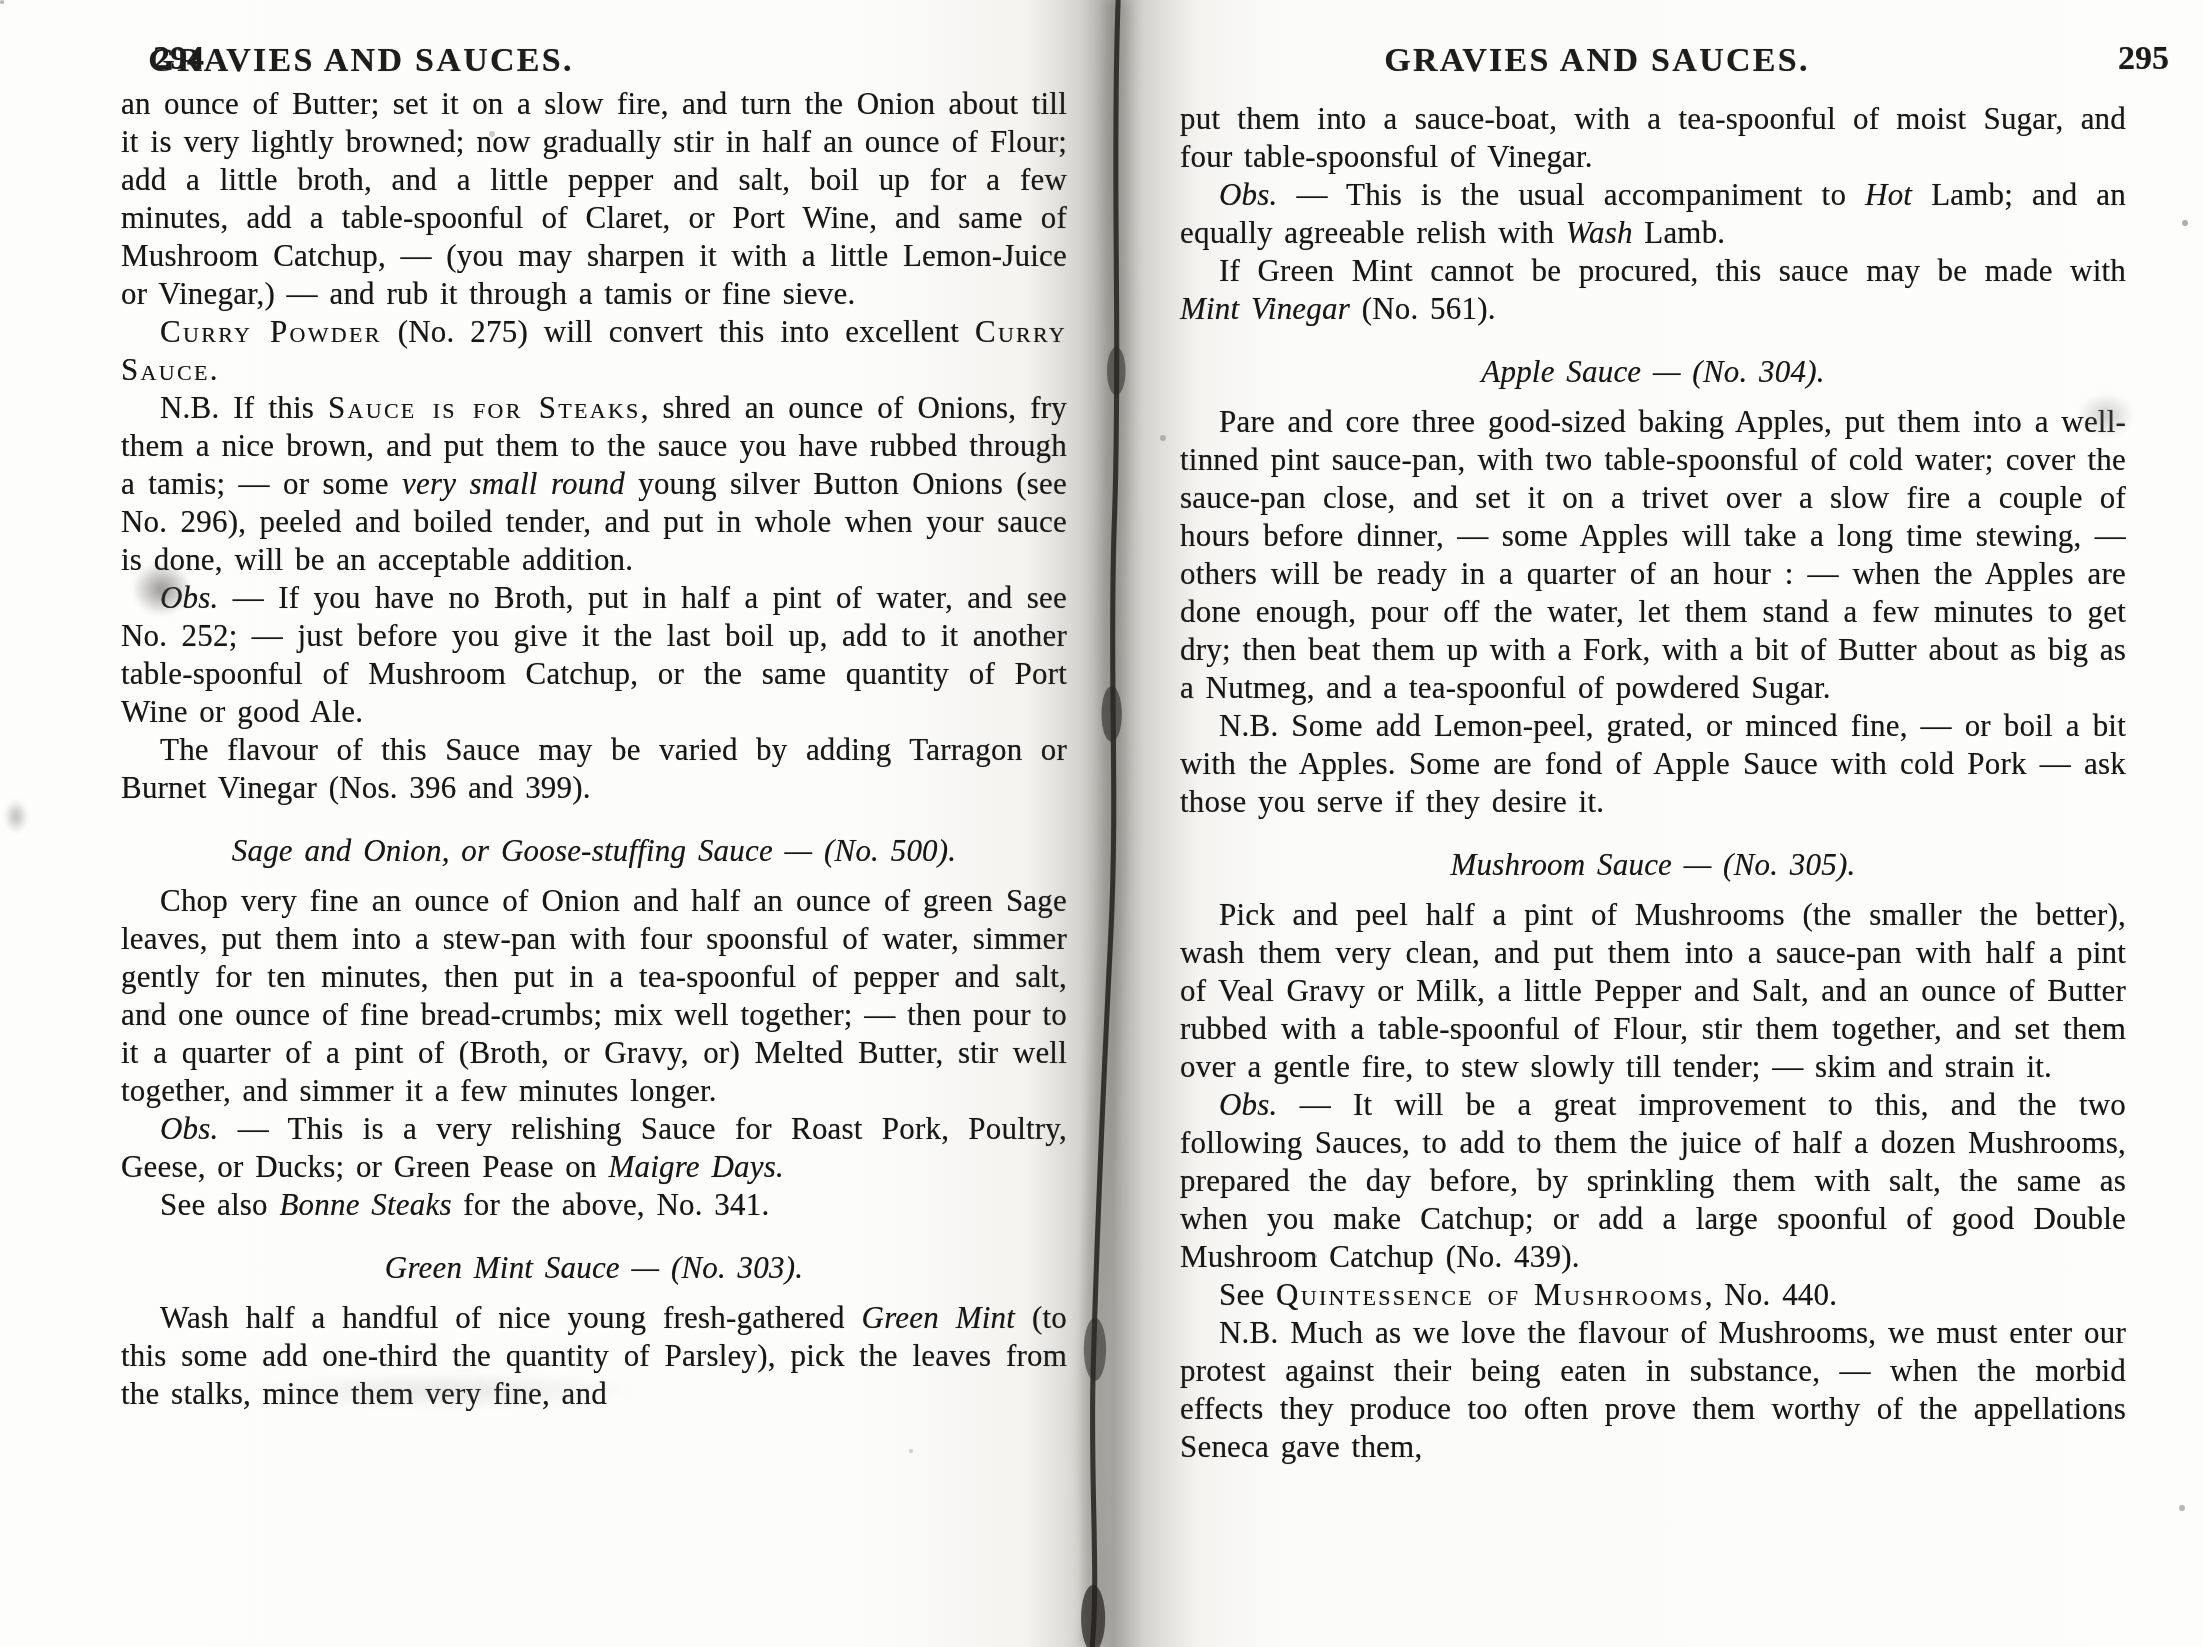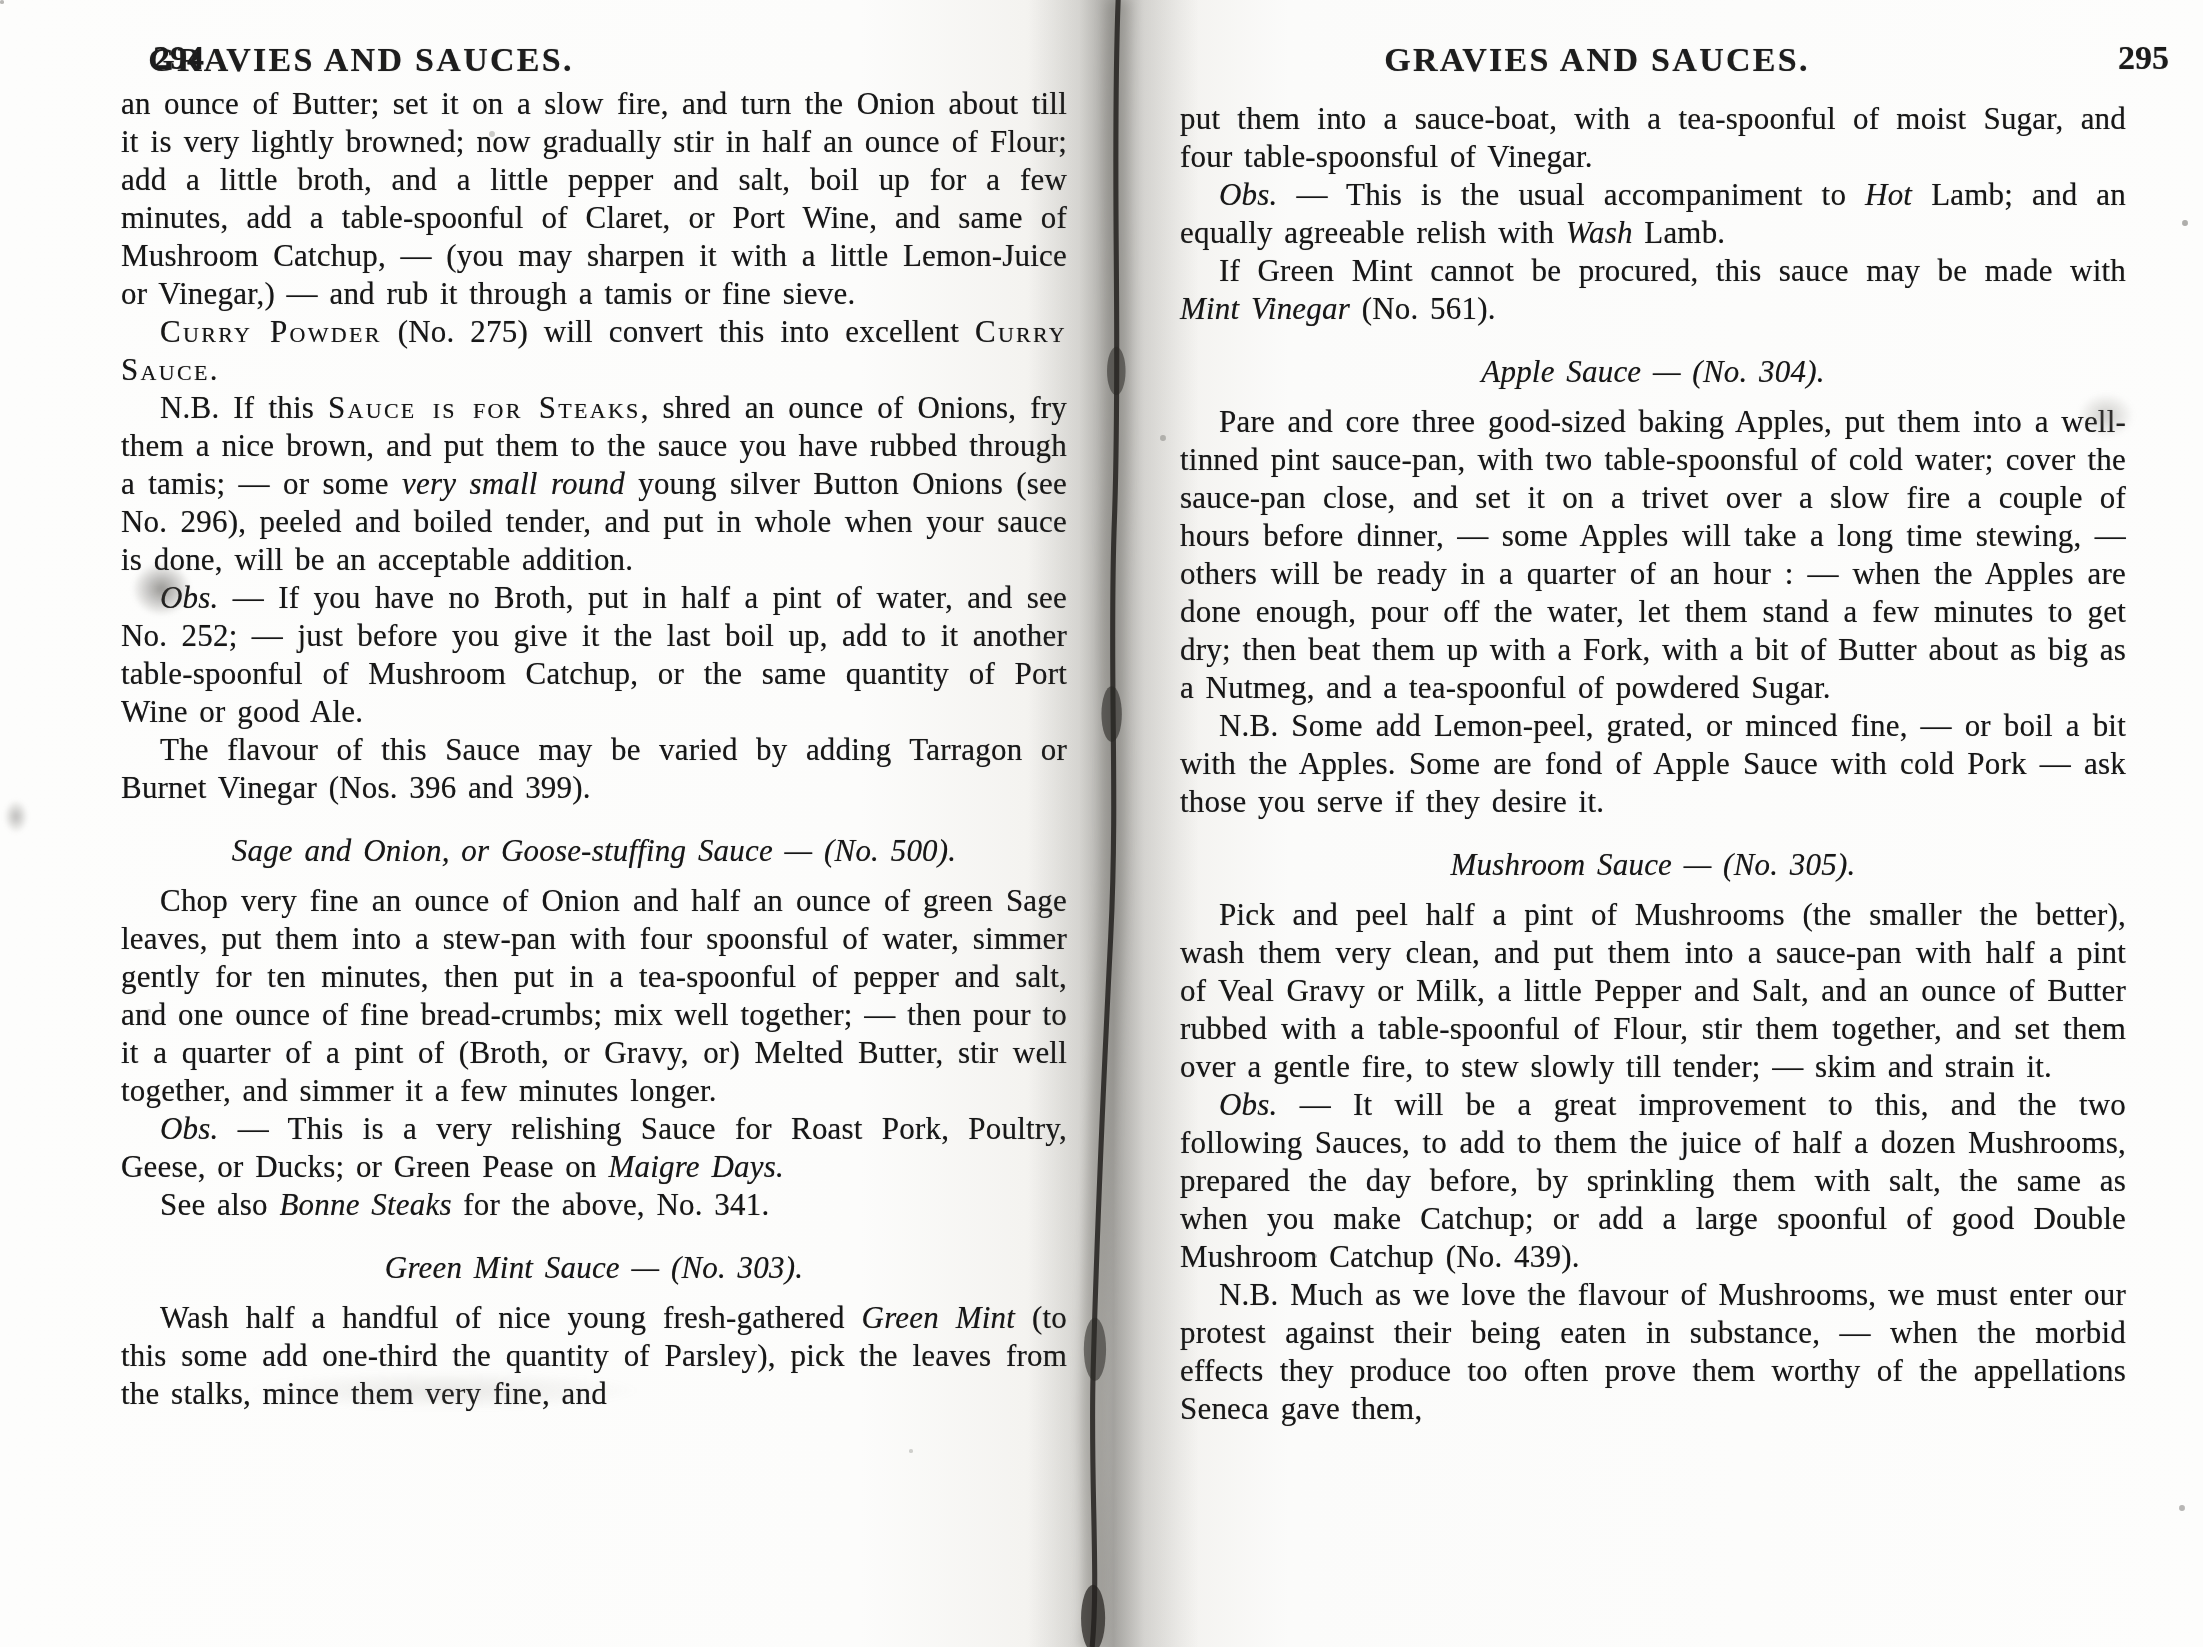--- a/index.html
+++ b/index.html
@@ -108,20 +108,21 @@
     <div class="text-col rgt">
         <p class="para"><span>put them into a sauce-boat, with a tea-spoonful of moist Sugar, and four table-spoonsful of Vinegar.</span></p>
         <p class="para indent"><span class="i">Obs.</span><span> — This is the usual accompaniment to </span><span class="i">Hot</span><span> Lamb; and an equally agreeable relish with </span><span class="i">Wash</span><span> Lamb.</span></p>
         <p class="para indent"><span>If Green Mint cannot be procured, this sauce may be made with </span><span class="i">Mint Vinegar</span><span> (No. 561).</span></p>
         <p class="heading"><span class="i">Apple Sauce — (No. 304).</span></p>
         <p class="para indent"><span>Pare and core three good-sized baking Apples, put them into a well-tinned pint sauce-pan, with two table-spoonsful of cold water; cover the sauce-pan close, and set it on a trivet over a slow fire a couple of hours before dinner, — some Apples will take a long time stewing, — others will be ready in a quarter of an hour : — when the Apples are done enough, pour off the water, let them stand a few minutes to get dry; then beat them up with a Fork, with a bit of Butter about as big as a Nutmeg, and a tea-spoonful of powdered Sugar.</span></p>
         <p class="para indent"><span>N.B. Some add Lemon-peel, grated, or minced fine, — or boil a bit with the Apples.  Some are fond of Apple Sauce with cold Pork — ask those you serve if they desire it.</span></p>
         <p class="heading"><span class="i">Mushroom Sauce — (No. 305).</span></p>
         <p class="para indent"><span>Pick and peel half a pint of Mushrooms (the smaller the better), wash them very clean, and put them into a sauce-pan with half a pint of Veal Gravy or Milk, a little Pepper and Salt, and an ounce of Butter rubbed with a table-spoonful of Flour, stir them together, and set them over a gentle fire, to stew slowly till tender; — skim and strain it.</span></p>
         <p class="para indent"><span class="i">Obs.</span><span> — It will be a great improvement to this, and the two following Sauces, to add to them the juice of half a dozen Mushrooms, prepared the day before, by sprinkling them with salt, the same as when you make Catchup; or add a large spoonful of good Double Mushroom Catchup (No. 439).</span></p>
+        <p class="para indent"><span>See </span><span class="sc">Quintessence of Mushrooms</span><span>, No. 440.</span></p>
         <p class="para indent"><span>N.B. Much as we love the flavour of Mushrooms, we must enter our protest against their being eaten in substance, — when the morbid effects they produce too often prove them worthy of the appellations Seneca gave them,</span></p>
       </div>
   </div>
 
   <div class="gutter">
     <svg viewBox="0 0 184 1776">
       <path d="M97,0 C90,190 100,360 93,560 C87,720 97,850 89,1010 C81,1170 74,1330 70,1480 C67,1600 76,1700 69,1776" fill="none" stroke="#6b6963" stroke-width="26" opacity="0.30" style="filter:blur(6px);"></path>
       <path d="M97,0 C90,190 100,360 93,560 C87,720 97,850 89,1010 C81,1170 74,1330 70,1480 C67,1600 76,1700 69,1776" fill="none" stroke="#23211e" stroke-width="5.5" opacity="0.85"></path>
       <ellipse cx="95" cy="400" rx="10" ry="26" fill="#2c2a26" opacity="0.55"></ellipse>
       <ellipse cx="90" cy="770" rx="11" ry="30" fill="#2c2a26" opacity="0.6"></ellipse>

